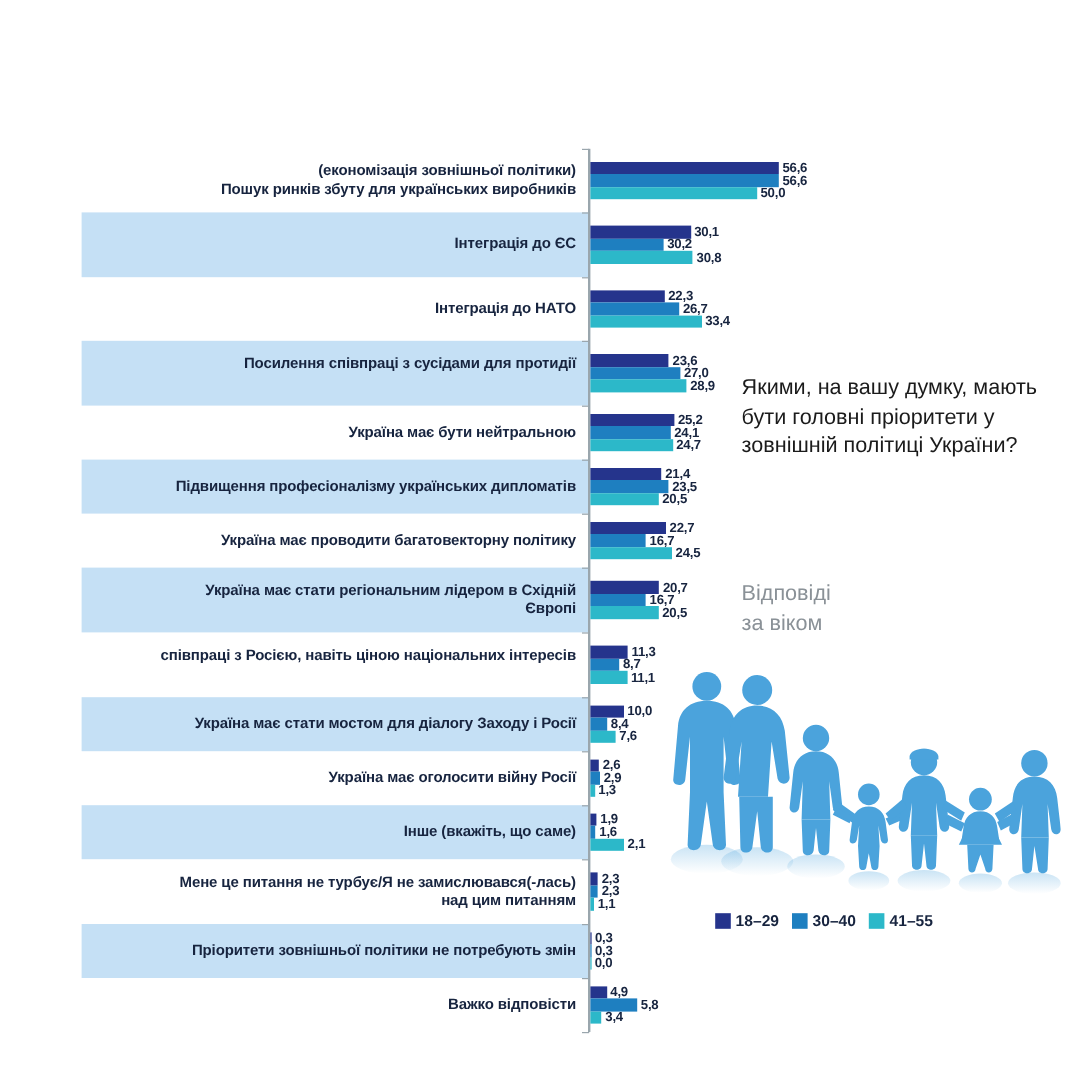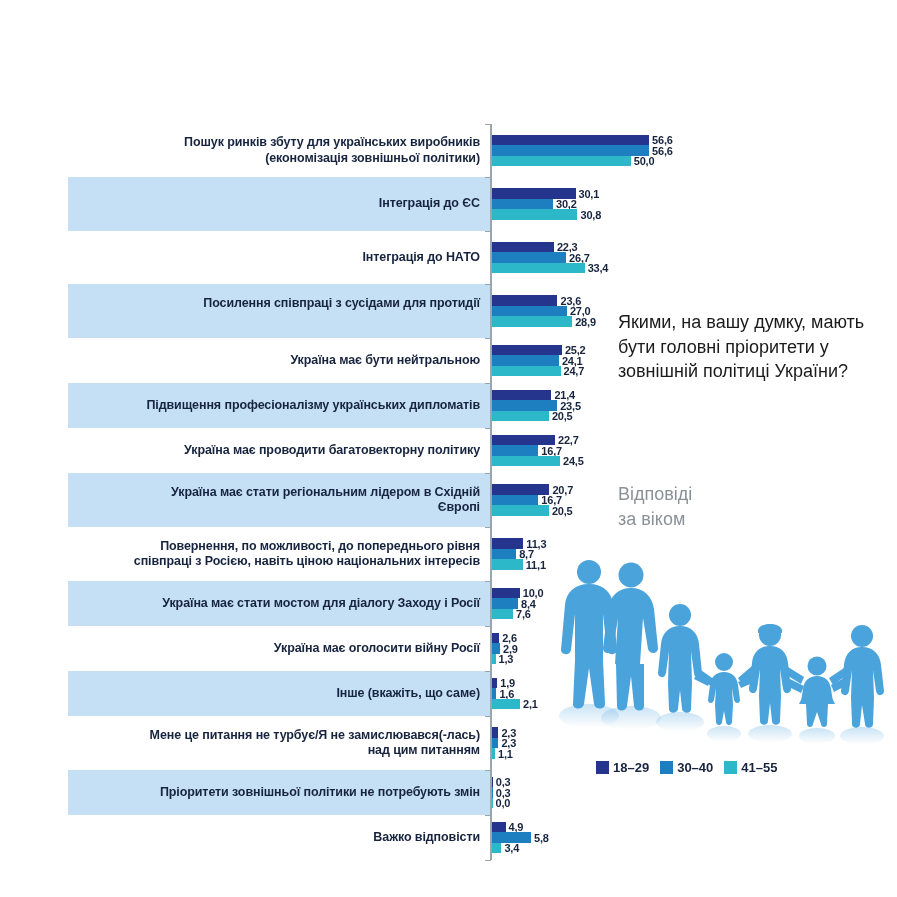--- a/index.html
+++ b/index.html
@@ -141,22 +141,22 @@
   }
 </style>
 </head>
 <body>
 
 <div id="chart">
   <div id="axis" style="height: 736px;"></div>
   <div id="rows">
       <div class="tick" style="top: 124px;"></div>
       <div class="row-label" style="top: 135px;">
+        <div>(економізація зовнішньої політики)</div>
         <div>Пошук ринків збуту для українських виробників</div>
-        <div>(економізація зовнішньої політики)</div>
       </div>
       <div class="bars" style="top: 134.75px;">
         <div class="bar" style="width: 157.065px;">
           <i style="background: rgb(37, 52, 140);"></i>
           <span>56,6</span>
         </div>
         <div class="bar" style="width: 157.065px;">
           <i style="background: rgb(30, 127, 192);"></i>
           <span>56,6</span>
         </div>
@@ -291,21 +291,20 @@
           <i style="background: rgb(30, 127, 192);"></i>
           <span>16,7</span>
         </div>
         <div class="bar" style="width: 56.8875px;">
           <i style="background: rgb(44, 184, 201);"></i>
           <span>20,5</span>
         </div>
       </div>
       <div class="tick" style="top: 527px;"></div>
       <div class="row-label" style="top: 538.5px;">
-        <div>Повернення, по можливості, до попереднього рівня</div>
         <div>співпраці з Росією, навіть ціною національних інтересів</div>
       </div>
       <div class="bars" style="top: 538.25px;">
         <div class="bar" style="width: 31.3575px;">
           <i style="background: rgb(37, 52, 140);"></i>
           <span>11,3</span>
         </div>
         <div class="bar" style="width: 24.1425px;">
           <i style="background: rgb(30, 127, 192);"></i>
           <span>8,7</span>
@@ -318,21 +317,21 @@
       <div class="row-band" style="top: 581px; height: 45px;"></div>
       <div class="tick" style="top: 581px;"></div>
       <div class="row-label" style="top: 595.75px;">
         <div>Україна має стати мостом для діалогу Заходу і Росії</div>
       </div>
       <div class="bars" style="top: 587.75px;">
         <div class="bar" style="width: 27.75px;">
           <i style="background: rgb(37, 52, 140);"></i>
           <span>10,0</span>
         </div>
-        <div class="bar" style="width: 26px;">
+        <div class="bar" style="width: 14px;">
           <i style="background: rgb(30, 127, 192);"></i>
           <span>8,4</span>
         </div>
         <div class="bar" style="width: 21.09px;">
           <i style="background: rgb(44, 184, 201);"></i>
           <span>7,6</span>
         </div>
       </div>
       <div class="tick" style="top: 626px;"></div>
       <div class="row-label" style="top: 640.75px;">

